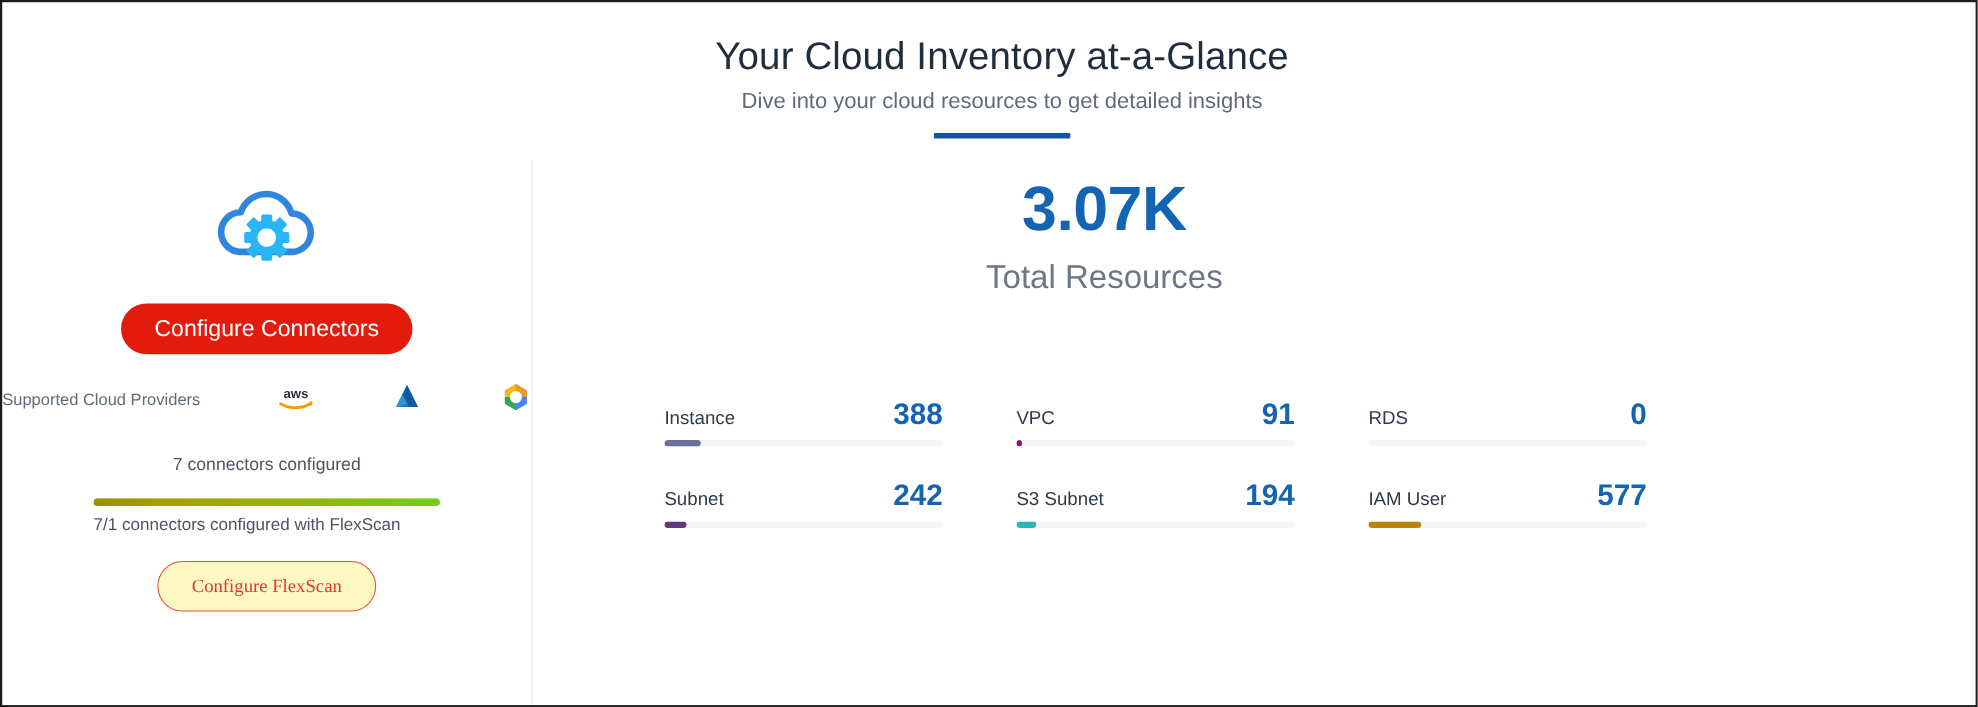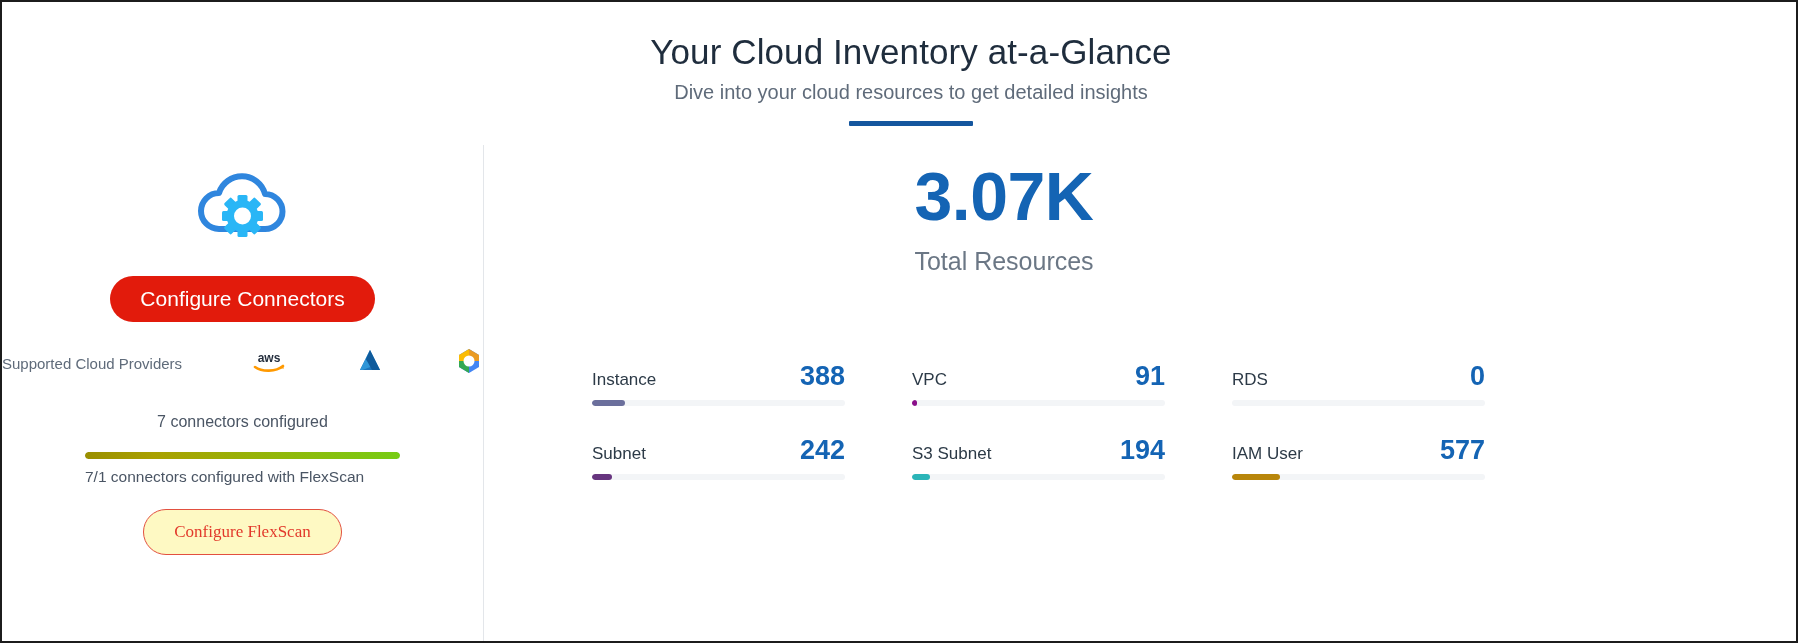--- a/index.html
+++ b/index.html
@@ -160,36 +160,36 @@
     bottom: 0;
   }
   .total-block {
     position: absolute;
     left: 360px;
     top: 17px;
     width: 320px;
     text-align: center;
   }
   .total-value {
-    font-size: 68px;
+    font-size: 57px;
     font-weight: bold;
     color: #1464b4;
     line-height: 1;
     letter-spacing: -0.5px;
   }
   .total-label {
     margin-top: 17px;
-    font-size: 25px;
+    font-size: 30px;
     color: #6b7785;
     font-weight: 400;
   }
 
   .metrics-grid {
     position: absolute;
-    left: 108px;
+    left: 120px;
     top: 218px;
     display: grid;
     grid-template-columns: 320px 320px 320px;
     column-gap: 0px;
     row-gap: 31px;
   }
   .metric {
     width: 253px;
   }
   .metric-head {

